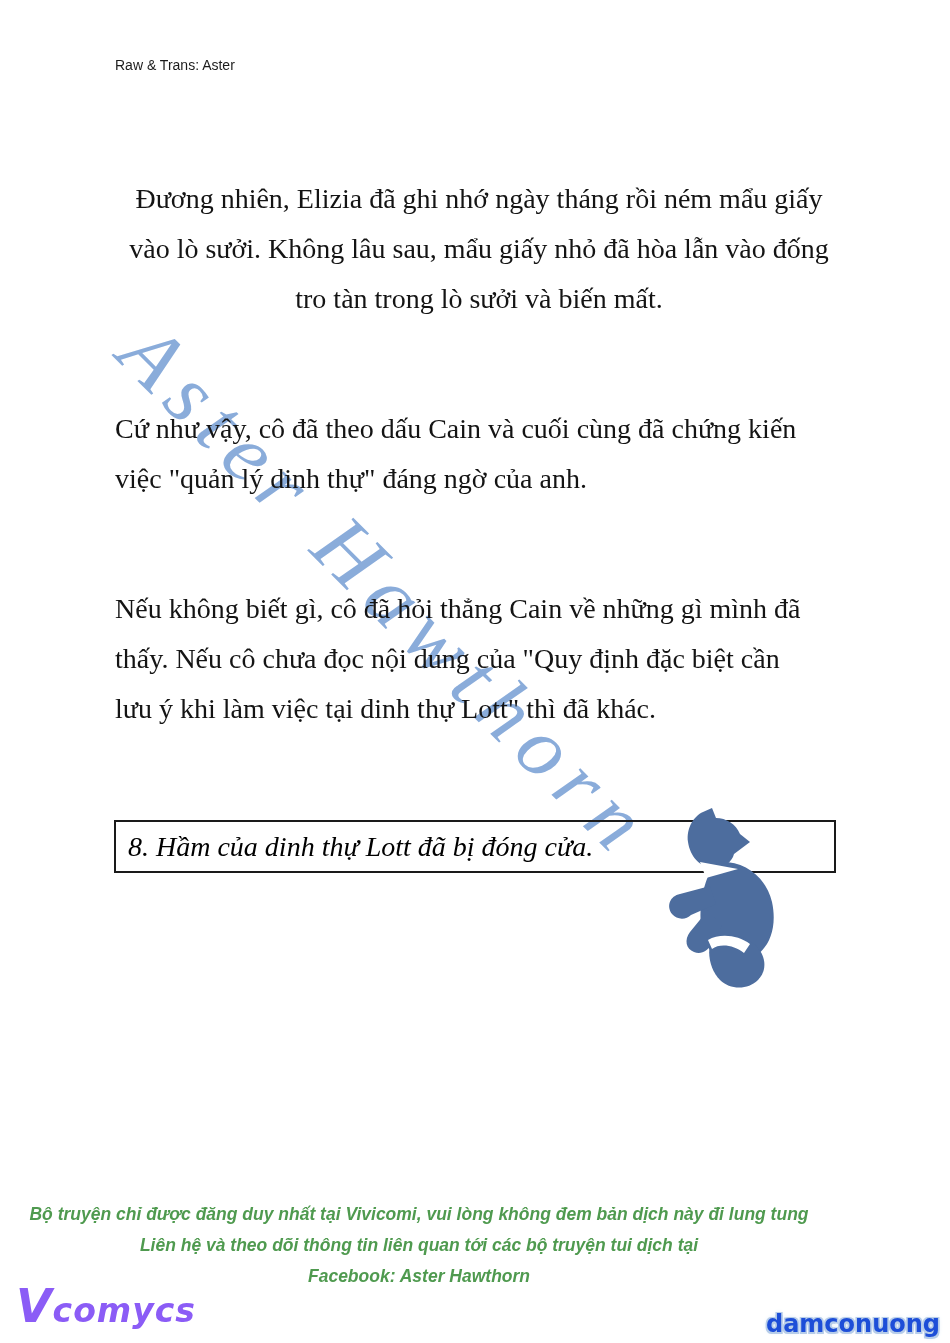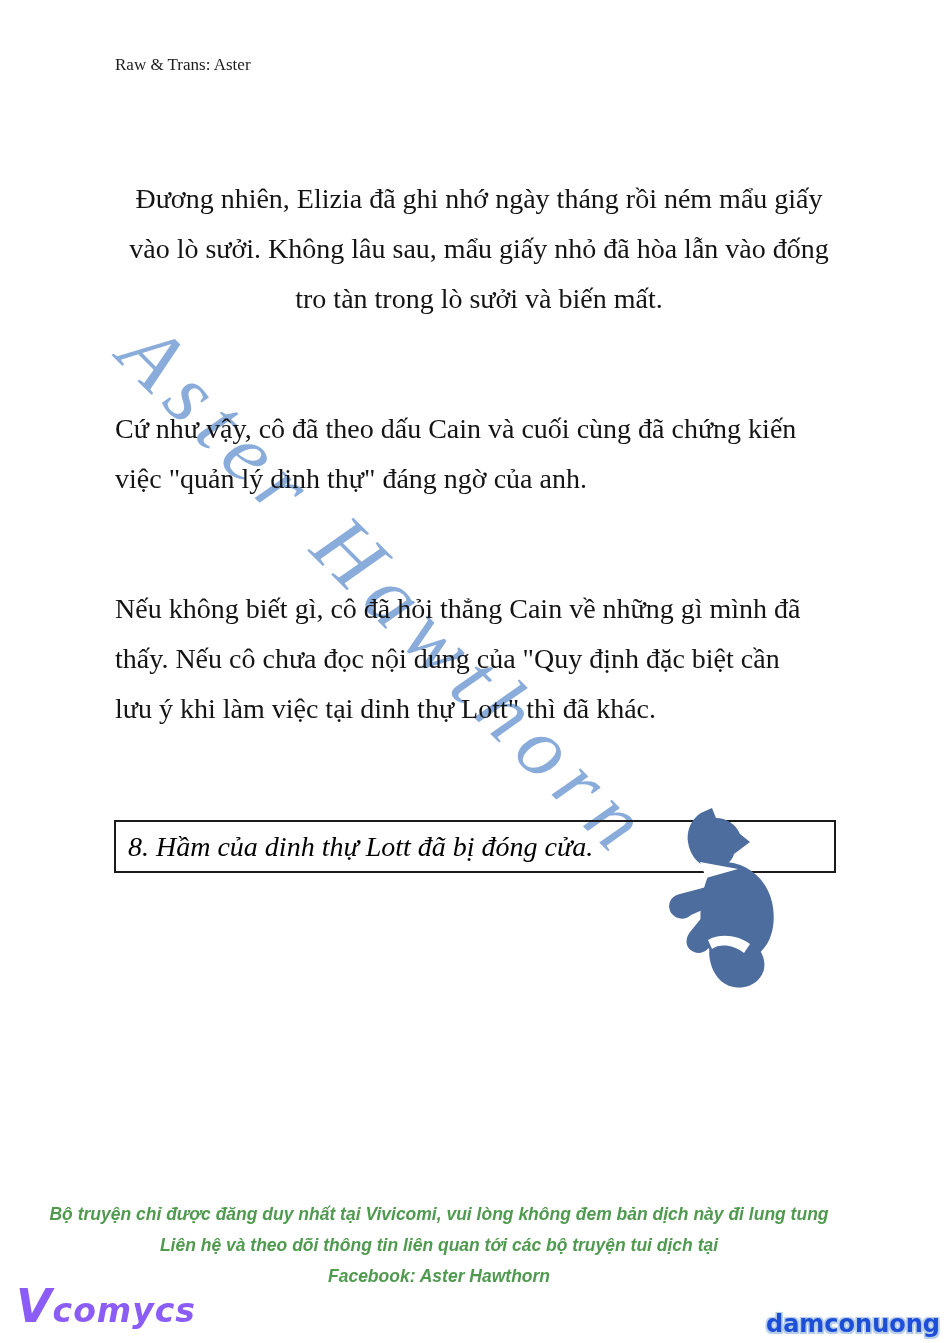--- a/index.html
+++ b/index.html
@@ -22,22 +22,22 @@
     color:#7aa1d6;
     opacity:.88;
     white-space:nowrap;
     transform:rotate(45deg);
     transform-origin:left top;
     pointer-events:none;
   }
   
   .header-credit{
     position:absolute;left:115px;top:53px;z-index:3;
-    font-family:Liberation Serif, serif;
-    font-size:17px;line-height:24px;color:#1c1c1c;
+    font-family:Liberation Sans, sans-serif;
+    font-size:14px;line-height:24px;color:#1c1c1c;
   }
   
   .para{
     position:absolute;left:115px;width:728px;z-index:3;
     font-size:28px;line-height:50px;color:#141414;
     white-space:pre-line;
   }
   .p1{top:174px;text-align:center;}
   .p2{top:404px;}
   .p3{top:584px;}
@@ -61,21 +61,20 @@
   }
   
   .footer-notice{
     position:absolute;left:0;top:1199px;width:838px;z-index:3;
     font-family:"Liberation Sans","DejaVu Sans",sans-serif;
     font-weight:bold;font-style:italic;
     font-size:17.5px;line-height:31px;
     color:#4f9a4f;
     text-align:center;
     white-space:pre-line;
-    padding-left:20px;
   }
   
   .logo-vcomycs{
     position:absolute;left:16px;top:1286px;z-index:3;
     font-family:"DejaVu Sans","Liberation Sans",sans-serif;
     font-weight:bold;font-style:italic;
     font-size:33px;line-height:40px;
     letter-spacing:1px;
     color:#8b5cf6;
   }

